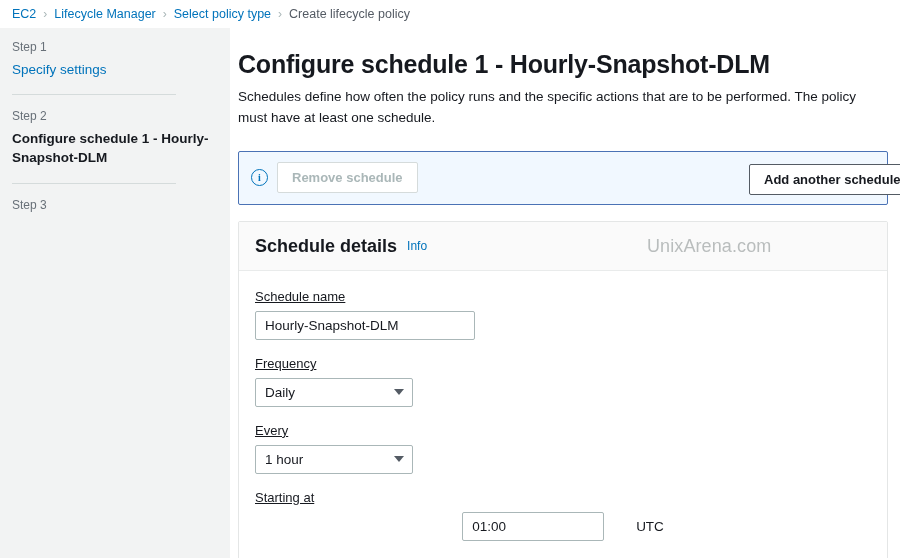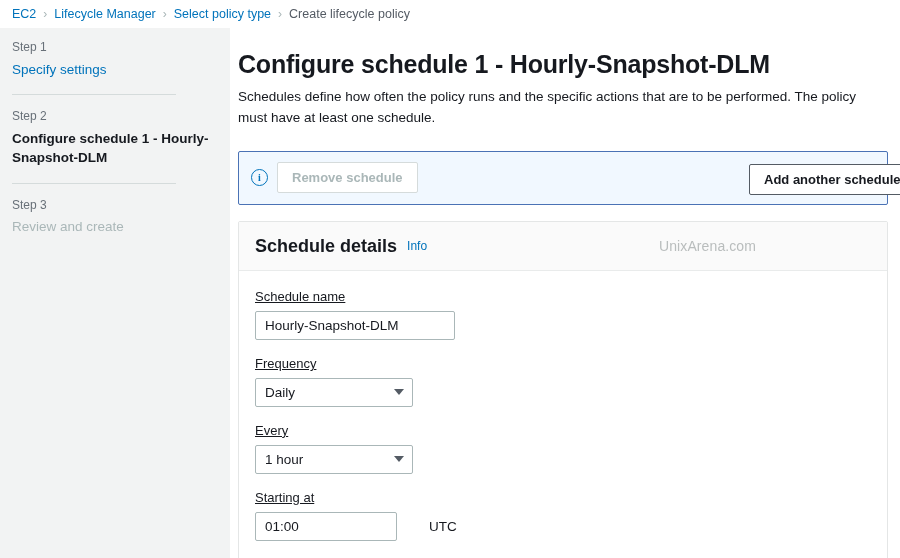--- a/index.html
+++ b/index.html
@@ -199,24 +199,24 @@
     line-height: 1.2;
   }
   .info-link {
     font-size: 12px;
     color: #0073bb;
     margin-left: 10px;
     cursor: pointer;
   }
   .watermark {
     position: absolute;
-    left: 420px;
+    left: 408px;
     top: 50%;
     transform: translateY(-50%);
-    font-size: 14px;
+    font-size: 18px;
     color: #b9bdbd;
     letter-spacing: 0.1px;
     user-select: none;
   }
   .card-body {
     padding: 18px 16px 10px 16px;
   }
 
   
   .field {
@@ -235,21 +235,21 @@
     border: 1px solid #aab7b8;
     border-radius: 2px;
     background: #ffffff;
     font-size: 13.5px;
     color: #16191f;
     display: flex;
     align-items: center;
     padding: 0 9px;
     line-height: 1;
   }
-  .ctl.w-text { width: 200px; }
+  .ctl.w-text { width: 220px; }
   .ctl.w-sel  { width: 158px; }
   .ctl.w-time { width: 142px; }
 
   .select {
     justify-content: space-between;
     cursor: pointer;
     padding-right: 8px;
   }
   .caret {
     width: 0;
@@ -258,20 +258,21 @@
     border-right: 5px solid transparent;
     border-top: 6px solid #545b64;
     margin-left: 8px;
     flex: 0 0 auto;
   }
 
   .row {
     display: flex;
     align-items: flex-end;
     gap: 32px;
+    justify-content: center;
   }
   .inline-note {
     font-size: 13.5px;
     color: #16191f;
     padding-bottom: 7px;
     white-space: nowrap;
   }
 </style>
 </head>
 <body>
@@ -299,21 +300,20 @@
 
     <div class="wz-step">
       <div class="wz-num">Step 2</div>
       <div class="wz-title active">Configure schedule 1 - Hourly-Snapshot-DLM</div>
     </div>
 
     <div class="wz-divider"></div>
 
     <div class="wz-step">
       <div class="wz-num">Step 3</div>
-      <div class="wz-title disabled">Review and create</div>
     </div>
 
   </nav>
 
   <main class="content">
 
     <h1 class="page-title">Configure schedule 1 - Hourly-Snapshot-DLM</h1>
     <p class="page-desc">Schedules define how often the policy runs and the specific actions that are to be performed. The policy must have at least one schedule.</p>
 
     <div class="alert">

